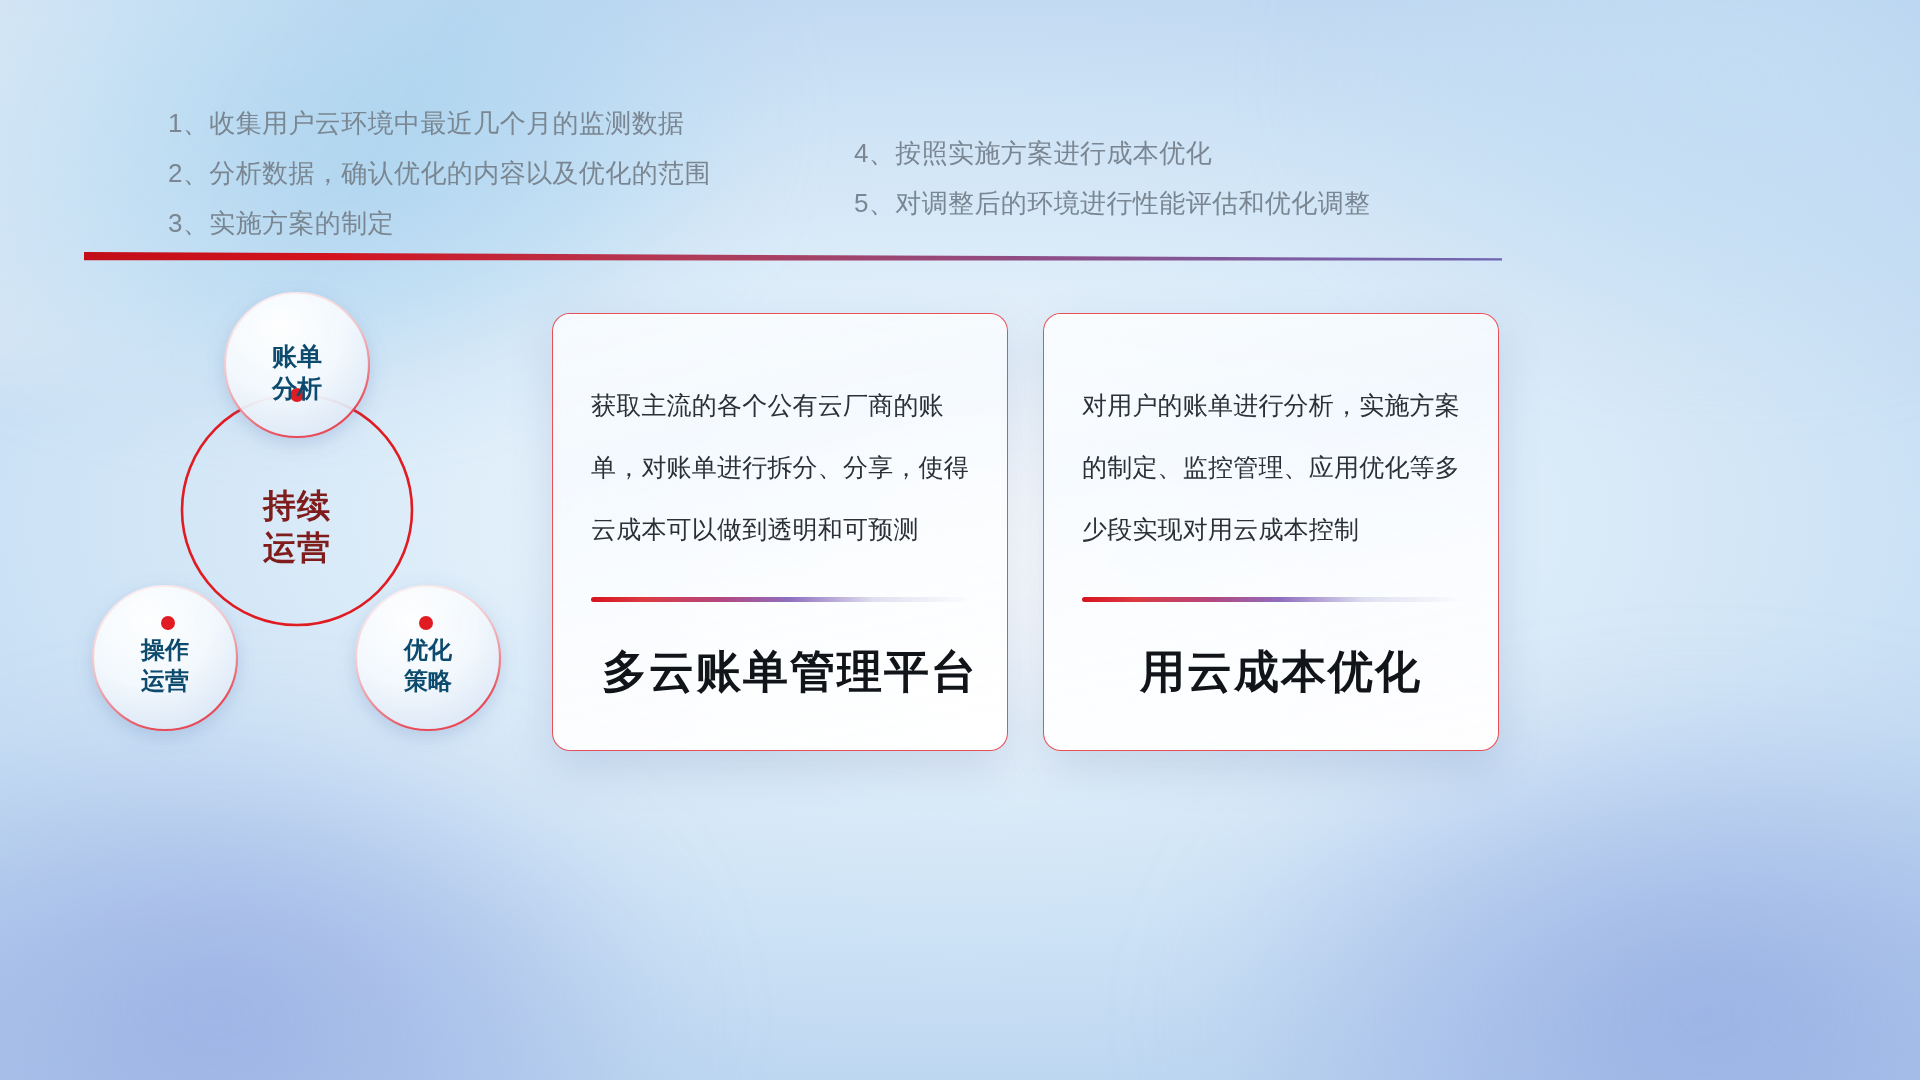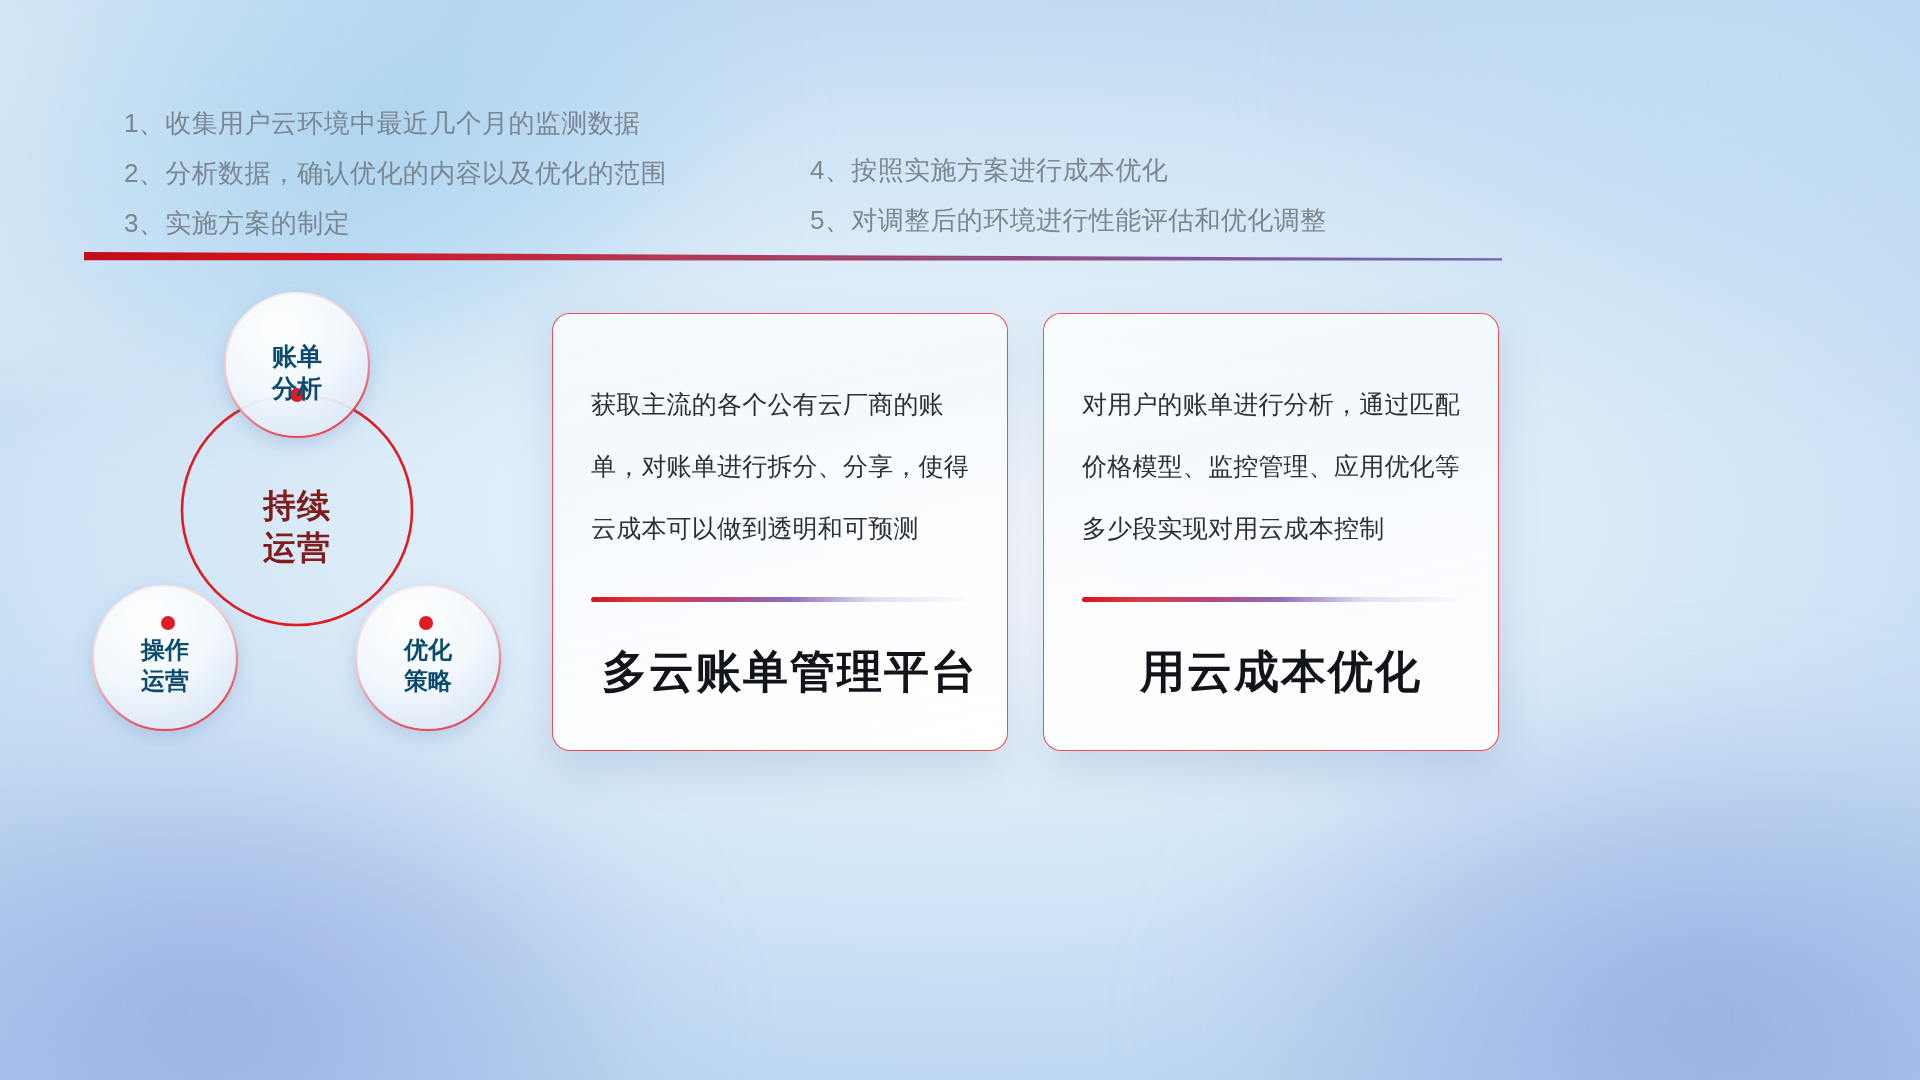--- a/index.html
+++ b/index.html
@@ -42,23 +42,23 @@
     background:radial-gradient(50% 50% at 50% 50%, rgba(255,255,255,.85) 0%, rgba(255,255,255,.35) 45%, rgba(255,255,255,0) 75%);
     filter:blur(40px);
   }
   .bg-ray{
     position:absolute;left:-5%;top:-5%;width:45%;height:40%;
     background:linear-gradient(118deg, rgba(255,255,255,.55) 0%, rgba(255,255,255,0) 55%);
     filter:blur(30px);
   }
 
   
-  .list{position:absolute;color:#7a8691;font-size:26px;line-height:50px;white-space:nowrap;letter-spacing:.4px;}
+  .list{position:absolute;color:#7a8691;font-size:26px;line-height:50px;white-space:nowrap;letter-spacing:.4px;margin-left:44px;}
   .list-left{left:124px;top:98px;}
-  .list-right{left:810px;top:145px;}
+  .list-right{left:810px;top:128px;}
   .list-item{height:50px;}
 
   
   .divider-top{
     position:absolute;left:84px;top:252px;width:1418px;height:9px;
   }
   .divider-top svg{display:block;width:100%;height:100%;}
 
   
   .venn{position:absolute;left:60px;top:280px;width:480px;height:500px;}
@@ -88,21 +88,20 @@
   }
   .card::before{
     content:"";position:absolute;left:0;top:0;right:0;height:2px;
     background:linear-gradient(90deg, rgba(255,255,255,.9), rgba(255,255,255,.2));
   }
   #card-1{left:552px;}
   #card-2{left:1043px;}
   .card-body{
     color:#2b3137;font-size:25px;line-height:62px;
     letter-spacing:.2px;
-    font-family:Liberation Serif, serif;
   }
   .card-rule{
     position:absolute;left:38px;right:34px;top:283px;height:5px;border-radius:3px;
     background:linear-gradient(90deg,#d8131e 0%, #dc3a42 14%, #b3477f 34%, #8f6fc0 52%, rgba(168,168,210,.35) 74%, rgba(200,205,225,0) 100%);
   }
   .card-title{
     position:absolute;left:0;right:0;top:328px;text-align:center;
     color:#111418;font-weight:800;font-size:45px;letter-spacing:2px;margin-left:20px;
   }
 </style>
@@ -198,18 +197,18 @@
     </div>
   </div>
 
   <div class="card" id="card-1">
     <div class="card-body">获取主流的各个公有云厂商的账单，对账单进行拆分、分享，使得云成本可以做到透明和可预测</div>
     <div class="card-rule"></div>
     <div class="card-title">多云账单管理平台</div>
   </div>
 
   <div class="card" id="card-2">
-    <div class="card-body">对用户的账单进行分析，通过匹配价格模型、监控管理、应用优化等多少段实现对用云成本控制</div>
+    <div class="card-body">对用户的账单进行分析，实施方案的制定、监控管理、应用优化等多少段实现对用云成本控制</div>
     <div class="card-rule"></div>
     <div class="card-title">用云成本优化</div>
   </div>
 
 </div>
 
 </body></html>

